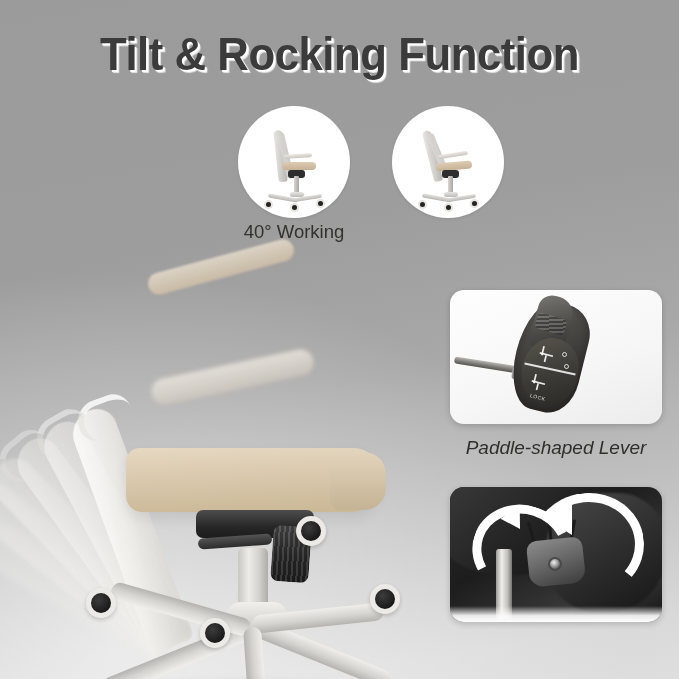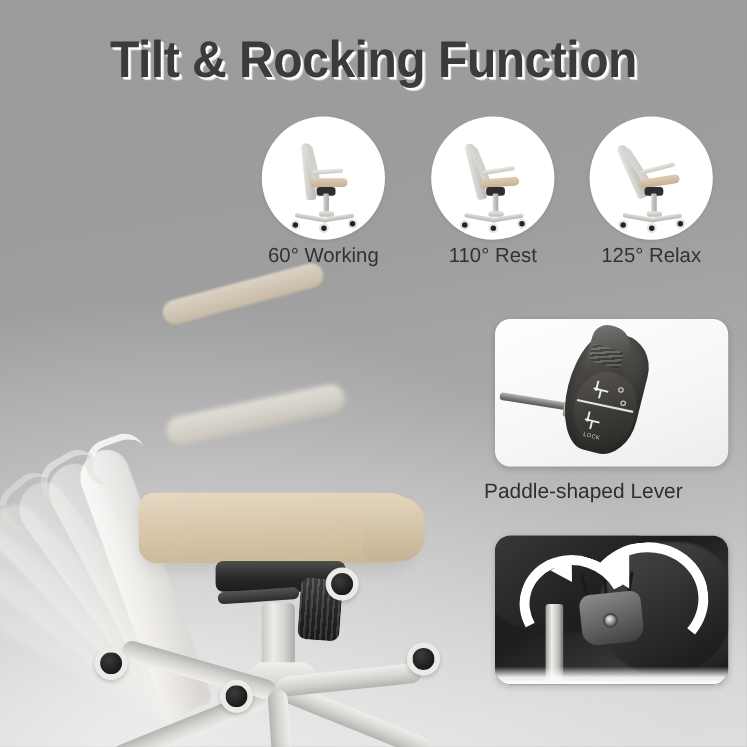--- a/index.html
+++ b/index.html
@@ -323,23 +323,25 @@
   }
   .panel-tension {
     top: 487px;
     height: 135px;
     background: linear-gradient(150deg, #2a2a2a 0%, #1d1d1d 40%, #3a3a3a 75%, #141414 100%);
   }
   .panel-caption {
     position: absolute;
     left: 440px;
     width: 232px;
+    text-align: center;
     font-size: 19px;
     color: #2f302d;
     white-space: nowrap;
+    font-style: italic;
   }
   .cap-lever { top: 437px; }
   .cap-tension { top: 631px; }
 
   
   .lever-rod {
     position: absolute;
     left: 4px;
     top: 72px;
     width: 72px;
@@ -604,62 +606,42 @@
           <div class="m-mech" style="left:50px;top:64px"></div>
           <div class="m-cyl" style="left:56px;top:70px"></div>
           <div class="m-cap" style="left:52px;top:86px"></div>
           <div class="m-starL" style="left:30px;top:90px;width:30px;transform:rotate(10deg)"></div>
           <div class="m-starR" style="left:56px;top:90px;width:28px;transform:rotate(-9deg)"></div>
           <div class="m-caster" style="left:26px;top:94px"></div>
           <div class="m-caster" style="left:52px;top:97px"></div>
           <div class="m-caster" style="left:78px;top:93px"></div>
         </div>
       </div>
-      <div class="thumb-label">60° Working</div>
+      <div class="thumb-label">40° Working</div>
     </div>
 
     <div class="thumb b">
       <div class="thumb-circle">
         <div class="mini">
           <div class="m-back" style="left:36px;top:24px;transform:rotate(-14deg)"></div>
           <div class="m-back2" style="left:43px;top:26px;transform:rotate(-22deg)"></div>
           <div class="m-seat" style="left:44px;top:56px;width:36px;transform:rotate(-5deg)"></div>
           <div class="m-arm" style="left:46px;top:47px;width:30px;transform:rotate(-9deg)"></div>
           <div class="m-mech" style="left:50px;top:64px"></div>
           <div class="m-cyl" style="left:56px;top:70px"></div>
           <div class="m-cap" style="left:52px;top:86px"></div>
           <div class="m-starL" style="left:30px;top:90px;width:30px;transform:rotate(10deg)"></div>
           <div class="m-starR" style="left:56px;top:90px;width:28px;transform:rotate(-9deg)"></div>
           <div class="m-caster" style="left:26px;top:94px"></div>
           <div class="m-caster" style="left:52px;top:97px"></div>
           <div class="m-caster" style="left:78px;top:93px"></div>
         </div>
       </div>
-      <div class="thumb-label">110° Rest</div>
     </div>
 
-    <div class="thumb c">
-      <div class="thumb-circle">
-        <div class="mini">
-          <div class="m-back" style="left:34px;top:24px;transform:rotate(-24deg)"></div>
-          <div class="m-back2" style="left:42px;top:26px;transform:rotate(-33deg)"></div>
-          <div class="m-seat" style="left:44px;top:55px;width:38px;transform:rotate(-9deg)"></div>
-          <div class="m-arm" style="left:46px;top:45px;width:32px;transform:rotate(-14deg)"></div>
-          <div class="m-mech" style="left:50px;top:64px"></div>
-          <div class="m-cyl" style="left:56px;top:70px"></div>
-          <div class="m-cap" style="left:52px;top:86px"></div>
-          <div class="m-starL" style="left:30px;top:90px;width:30px;transform:rotate(10deg)"></div>
-          <div class="m-starR" style="left:56px;top:90px;width:28px;transform:rotate(-9deg)"></div>
-          <div class="m-caster" style="left:26px;top:94px"></div>
-          <div class="m-caster" style="left:52px;top:97px"></div>
-          <div class="m-caster" style="left:78px;top:93px"></div>
-        </div>
-      </div>
-      <div class="thumb-label">125° Relax</div>
-    </div>
   </div>
 
   <div class="panel panel-lever">
     <div>
       <div class="lever-rod"></div>
       <div class="lever-collar"></div>
       <div class="lever-body"></div>
       <div class="lever-neck"></div>
       <div class="lever-grip"></div>
       <div class="lever-face"></div>

